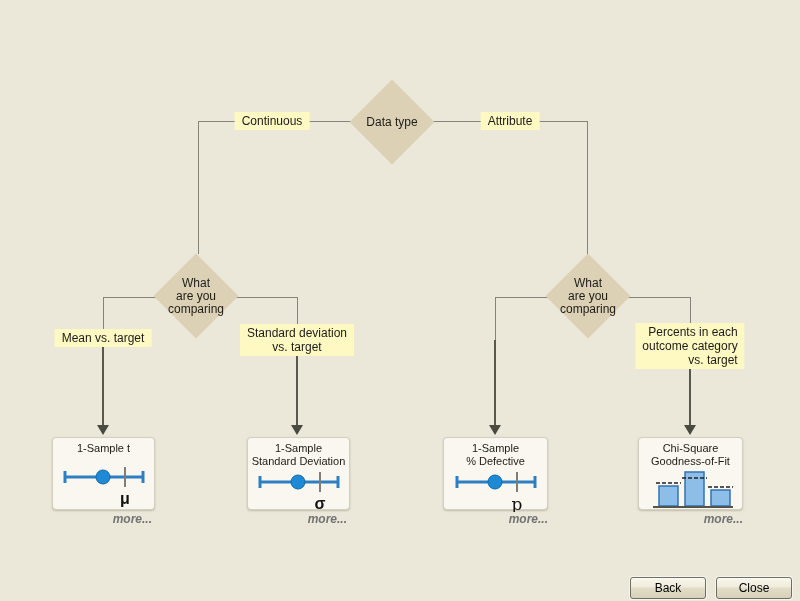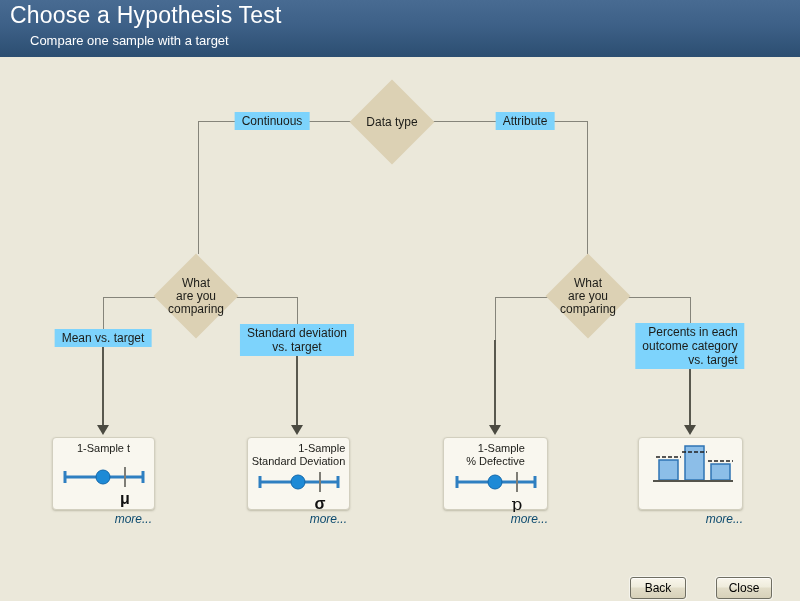--- a/index.html
+++ b/index.html
@@ -39,62 +39,58 @@
     background:#dcd1b4; transform:rotate(45deg);
   }
   .diamond-label{
     position:absolute; width:90px;
     text-align:center; font-size:12px; line-height:13px;
     white-space:pre-line; transform:translate(-50%,-50%);
   }
   
   .branch-label{
     position:absolute; transform:translate(-50%,-50%);
-    background:#7dd3fc; padding:2px 7px;
+    background:#fef9c3; padding:2px 7px;
     font-size:12px; line-height:14px; text-align:center;
     white-space:pre-line;
   }
   
   .card{
     position:absolute; top:437px; height:73px; box-sizing:border-box;
     background:#f9f7ef; border:1px solid #d2cfbf; border-radius:4px;
     box-shadow:0 1px 2px rgba(110,105,80,.35);
     display:flex; flex-direction:column; align-items:center;
     padding-top:4px; cursor:default;
   }
   .card-title{
-    font-size:11px; line-height:13px; text-align:right; white-space:pre-line;
+    font-size:11px; line-height:13px; text-align:center; white-space:pre-line;
   }
   .card-icon{flex:0 0 auto; margin-top:0px;}
   .card-icon.single{margin-top:8px;}
   .sym{font-family:"Liberation Sans",sans-serif; font-weight:bold; font-size:16px; fill:#111;}
   .sym-serif{font-family:"DejaVu Serif",serif; font-weight:normal; font-size:17px; fill:#111;}
   .more-link{
     position:absolute; top:512px; height:16px; text-align:right;
-    font-size:12px; font-style:italic; color:#0c4a6e; cursor:pointer;
+    font-size:12px; font-style:italic; color:#737373; cursor:pointer;font-weight:bold;
   }
   
   .btn{
-    position:absolute; top:577px; width:56px; height:22px; box-sizing:border-box;
+    position:absolute; top:577px; width:76px; height:22px; box-sizing:border-box;
     background:linear-gradient(180deg,#f9f6ec 0%,#efecdc 45%,#e2ddc8 50%,#d7d1b9 100%);
     border:1px solid #6f6e62; border-radius:3px;
     font-family:"Liberation Sans",sans-serif; font-size:12px; color:#000;
     box-shadow:inset 0 1px 0 rgba(255,255,255,.8), 0 0 0 1px rgba(255,255,255,.5);
     cursor:pointer;
   }
 </style>
 </head>
 <body>
 
 <div class="stage">
 
-  <div class="header">
-    <div class="header-title">Choose a Hypothesis Test</div>
-    <div class="header-subtitle">Compare one sample with a target</div>
-  </div>
 
   <div class="hline" style="left:198px; top:121px; width:390px;"></div>
   <div class="vline" style="left:198px; top:121px; height:133px;"></div>
   <div class="vline" style="left:587px; top:121px; height:133px;"></div>
 
   <div class="hline" style="left:103px; top:297px; width:194px;"></div>
   <div class="hline" style="left:495px; top:297px; width:195px;"></div>
 
   <div class="vline" style="left:103px; top:297px; height:45px;"></div>
   <div class="vline" style="left:297px; top:297px; height:45px;"></div>
@@ -118,21 +114,21 @@
   <div class="diamond-label" style="left:196px; top:296px;">What
 are you
 comparing</div>
 
   <div class="diamond" style="left:558px; top:266px;"></div>
   <div class="diamond-label" style="left:588px; top:296px;">What
 are you
 comparing</div>
 
   <div class="branch-label" style="left:272px; top:121px;">Continuous</div>
-  <div class="branch-label" style="left:510px; top:121px;margin-left:15px;">Attribute</div>
+  <div class="branch-label" style="left:510px; top:121px;">Attribute</div>
   <div class="branch-label" style="left:103px; top:338px;">Mean vs. target</div>
   <div class="branch-label" style="left:297px; top:340px;">Standard deviation
 vs. target</div>
   <div class="branch-label" style="left:690px; top:346px;text-align:right;">Percents in each
 outcome category
 vs. target</div>
 
   <div class="card" style="left:52px; width:103px;">
     <div class="card-title">1-Sample t</div>
     <svg class="card-icon single" width="92" height="44" viewBox="0 0 92 44">
@@ -168,20 +164,22 @@
       <line x1="7" y1="8" x2="7" y2="20" stroke="#2e7fc1" stroke-width="3"></line>
       <line x1="85" y1="8" x2="85" y2="20" stroke="#2e7fc1" stroke-width="3"></line>
       <line x1="67" y1="4" x2="67" y2="24" stroke="#7e7d76" stroke-width="2"></line>
       <circle cx="45" cy="14" r="7" fill="#1e8ad6" stroke="#1268ab" stroke-width="1"></circle>
       <text class="sym-serif" x="67" y="42" text-anchor="middle">p</text>
     </svg>
   </div>
   <div class="more-link" style="left:448px; width:100px;">more...</div>
 
   <div class="card" style="left:638px; width:105px;">
+    <div class="card-title">Chi-Square
+Goodness-of-Fit</div>
     <svg class="card-icon" width="92" height="44" viewBox="0 0 92 44">
       <rect x="14" y="18" width="19" height="20" fill="#8cbee8" stroke="#2f74b4" stroke-width="1.5"></rect>
       <rect x="40" y="4" width="19" height="34" fill="#8cbee8" stroke="#2f74b4" stroke-width="1.5"></rect>
       <rect x="66" y="22" width="19" height="16" fill="#8cbee8" stroke="#2f74b4" stroke-width="1.5"></rect>
       <line x1="11" y1="15" x2="36" y2="15" stroke="#222" stroke-width="1.5" stroke-dasharray="4,2"></line>
       <line x1="37" y1="10" x2="62" y2="10" stroke="#222" stroke-width="1.5" stroke-dasharray="4,2"></line>
       <line x1="63" y1="19" x2="88" y2="19" stroke="#222" stroke-width="1.5" stroke-dasharray="4,2"></line>
       <line x1="8" y1="39" x2="88" y2="39" stroke="#55544c" stroke-width="2"></line>
     </svg>
   </div>

